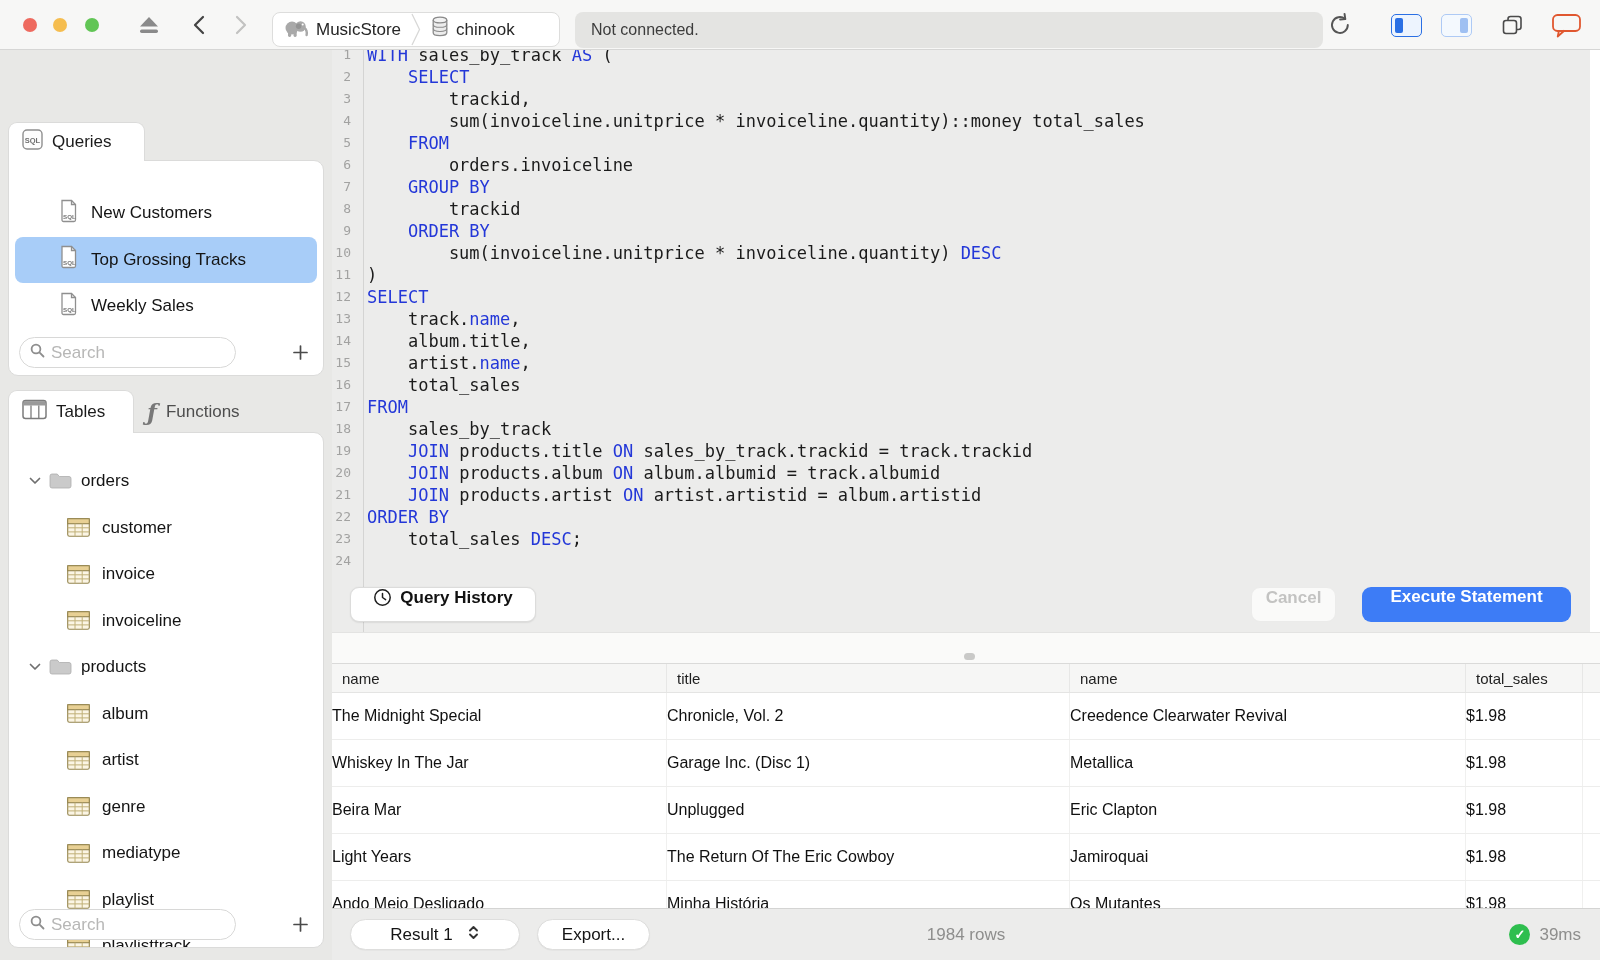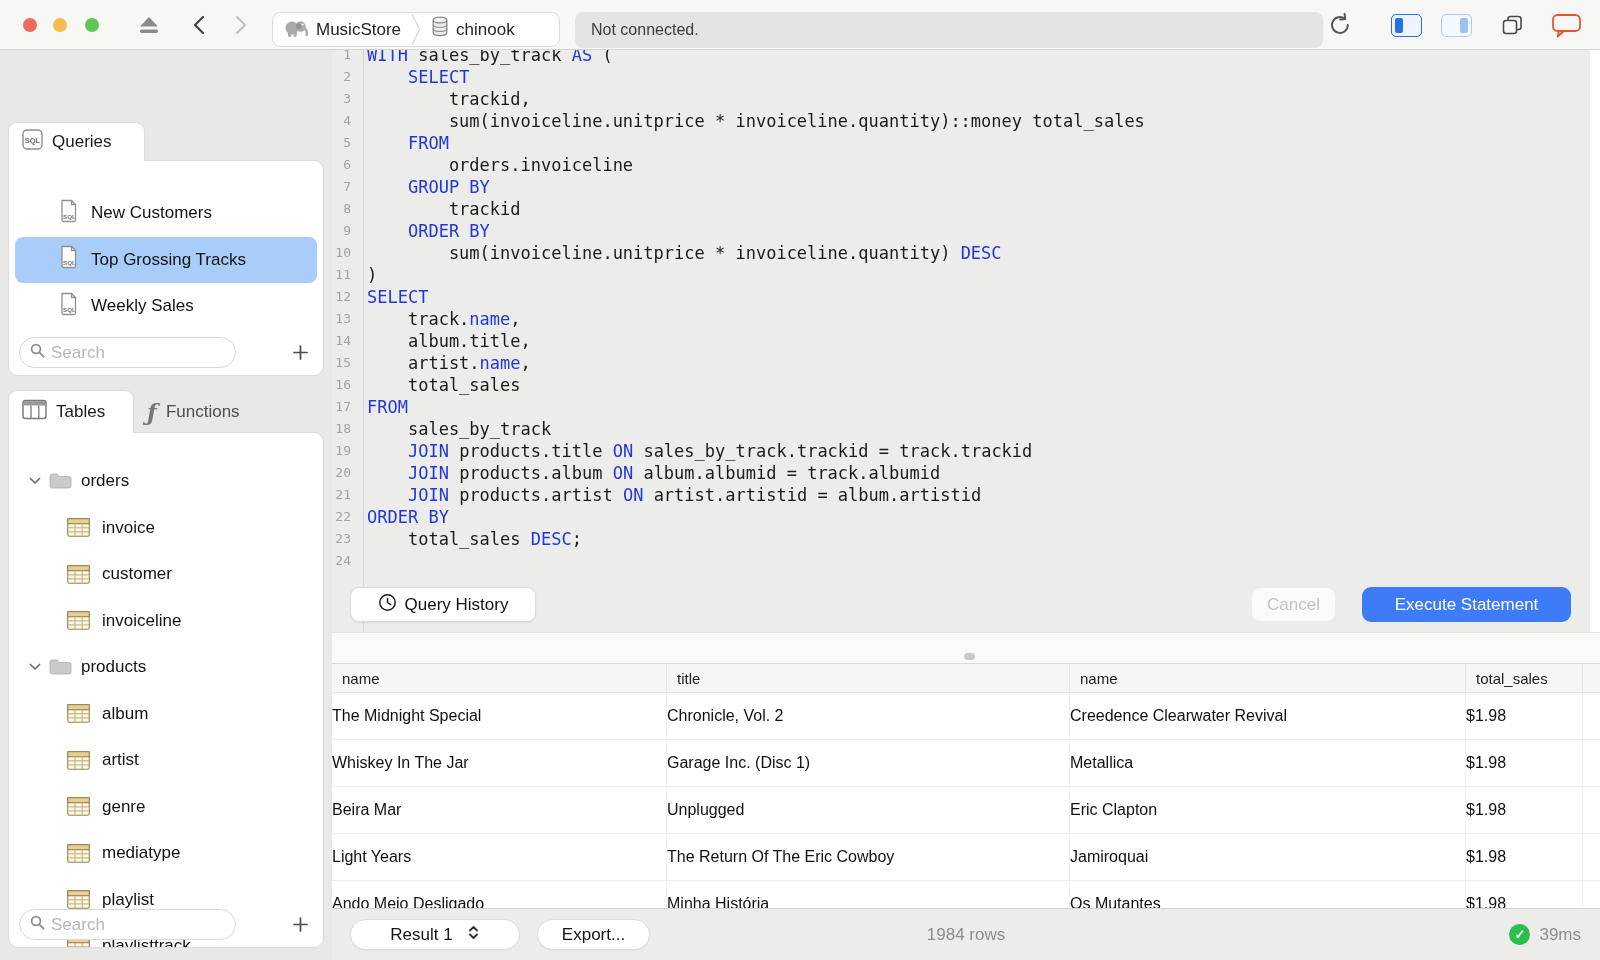--- a/index.html
+++ b/index.html
@@ -66,22 +66,22 @@
   .editor { position:absolute; left:0; top:0; width:1258px; height:582px;
     background:#ECECEB; overflow:hidden; }
   .gutter-line { position:absolute; left:31px; top:0; bottom:0; width:1px; background:#D4D4D3; }
   .code { margin-top:-6px; }
   .cl { display:flex; height:22px; line-height:22px; }
   .ln { flex:none; width:26px; text-align:right; padding-right:7px;
     font:13px/22px "DejaVu Sans Mono", monospace; color:#A2A2A1; }
   .ct { white-space:pre; font:17px/22px "DejaVu Sans Mono", monospace; color:#1B1B1B; padding-left:9px; }
   .ct .kw { color:#2337D8; }
   .editor-actions { position:absolute; left:0; right:0; bottom:10px; height:35px; }
-  .btn { position:absolute; height:35px; border-radius:9px; display:flex; align-items:center;
-    justify-content:center; font-size:17px; }
+  .btn { position:absolute; height:35px; border-radius:9px; display:flex; align-items:flex-start;
+    justify-content:center; font-size:17px;font-weight:bold; }
   #qh-btn { left:18px; width:186px; background:#FFF; border:1px solid #DCDCDB;
     box-shadow:0 0.5px 1.5px rgba(0,0,0,.08); color:#111; gap:8px; }
   #cancel-btn { right:254px; width:85px; background:#FAFAF9; border:1px solid #EBEBEA; color:#C3C3C2; }
   #exec-btn { right:19px; width:209px; background:#3D7CF6; color:#FFF; border:none; }
 
   .splitter { position:absolute; left:0; right:0; top:582px; height:31px;
     background:#FAFAF9; border-top:1px solid #E3E3E2; }
   .splitter .dot { position:absolute; left:632px; top:20px; width:11px; height:7px;
     border-radius:4px; background:#C9C9C8; }
 
@@ -304,33 +304,33 @@
 
   <div class="t-row is-table">
 
     <span class="tb-ico">
       <svg width="23" height="19" viewBox="0 0 23 19">
         <rect x="0.7" y="0.7" width="21.6" height="17.6" rx="1.8" fill="#FBF5E4" stroke="#94854F" stroke-width="1.1"></rect>
         <rect x="0.7" y="0.7" width="21.6" height="5" fill="#E8D094" stroke="#94854F" stroke-width="1.1"></rect>
         <path d="M0.7 9.8 H22.3 M0.7 13.9 H22.3 M8 5.7 V18.3 M15.2 5.7 V18.3" stroke="#C0B078" stroke-width="1"></path>
       </svg>
     </span>
+    <span class="lbl">customer</span>
+  </div>
+
+  <div class="t-row is-table">
+
+    <span class="tb-ico">
+      <svg width="23" height="19" viewBox="0 0 23 19">
+        <rect x="0.7" y="0.7" width="21.6" height="17.6" rx="1.8" fill="#FBF5E4" stroke="#94854F" stroke-width="1.1"></rect>
+        <rect x="0.7" y="0.7" width="21.6" height="5" fill="#E8D094" stroke="#94854F" stroke-width="1.1"></rect>
+        <path d="M0.7 9.8 H22.3 M0.7 13.9 H22.3 M8 5.7 V18.3 M15.2 5.7 V18.3" stroke="#C0B078" stroke-width="1"></path>
+      </svg>
+    </span>
     <span class="lbl">invoice</span>
-  </div>
-
-  <div class="t-row is-table">
-
-    <span class="tb-ico">
-      <svg width="23" height="19" viewBox="0 0 23 19">
-        <rect x="0.7" y="0.7" width="21.6" height="17.6" rx="1.8" fill="#FBF5E4" stroke="#94854F" stroke-width="1.1"></rect>
-        <rect x="0.7" y="0.7" width="21.6" height="5" fill="#E8D094" stroke="#94854F" stroke-width="1.1"></rect>
-        <path d="M0.7 9.8 H22.3 M0.7 13.9 H22.3 M8 5.7 V18.3 M15.2 5.7 V18.3" stroke="#C0B078" stroke-width="1"></path>
-      </svg>
-    </span>
-    <span class="lbl">customer</span>
   </div>
 
   <div class="t-row is-table">
 
     <span class="tb-ico">
       <svg width="23" height="19" viewBox="0 0 23 19">
         <rect x="0.7" y="0.7" width="21.6" height="17.6" rx="1.8" fill="#FBF5E4" stroke="#94854F" stroke-width="1.1"></rect>
         <rect x="0.7" y="0.7" width="21.6" height="5" fill="#E8D094" stroke="#94854F" stroke-width="1.1"></rect>
         <path d="M0.7 9.8 H22.3 M0.7 13.9 H22.3 M8 5.7 V18.3 M15.2 5.7 V18.3" stroke="#C0B078" stroke-width="1"></path>
       </svg>

